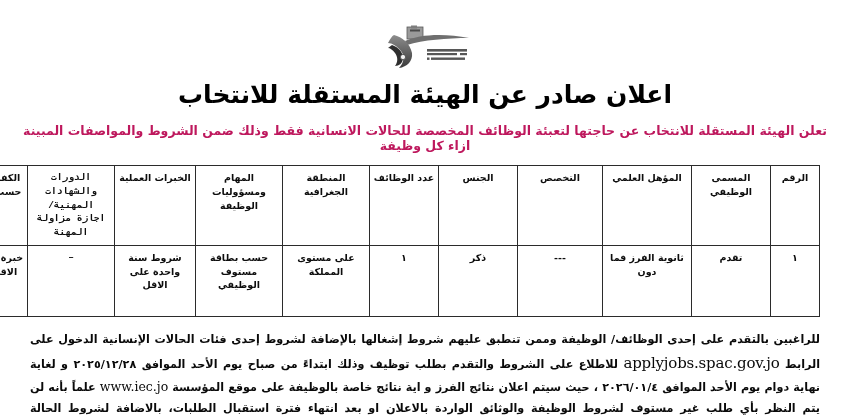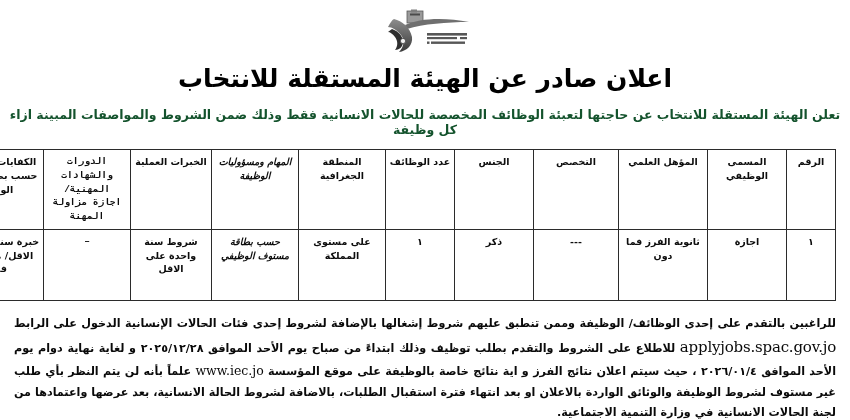--- a/index.html
+++ b/index.html
@@ -12,21 +12,21 @@
     height: 420px;
     font-family: "DejaVu Sans", "Liberation Sans", sans-serif;
     color: #111111;
     overflow: hidden;
     position: relative;
   }
   .page {
     width: 850px;
     height: 380px;
     box-sizing: border-box;
-    padding: 0;
+    padding: 16px;
     position: relative;
   }
 
   
   .logo-row {
     display: flex;
     justify-content: center;
     align-items: center;
     padding-top: 6px;
     height: 52px;
@@ -46,21 +46,21 @@
     letter-spacing: -0.4px;
     margin-top: 6px;
     color: #000;
     font-family: "DejaVu Sans", "Liberation Sans", sans-serif;
   }
   .sub-title {
     text-align: center;
     font-size: 12.5px;
     font-weight: bold;
     margin-top: 14px;
-    color: #14532d;
+    color: #be185d;
   }
 
   
   .tbl-wrap {
     margin: 12px 14px 0 14px;
   }
   table.jobs {
     width: 822px;
     border-collapse: collapse;
     table-layout: fixed;
@@ -79,21 +79,21 @@
   table.jobs td { height: 60px; }
 
   
   .c-num    { width: 42px;  }
   .c-title  { width: 72px;  }
   .c-edu    { width: 82px;  }
   .c-spec   { width: 78px;  }
   .c-gender { width: 72px; margin-top: 34px;  }
   .c-count  { width: 62px;  }
   .c-geo    { width: 80px;  }
-  .c-duties { width: 80px; font-style: italic;  }
+  .c-duties { width: 80px;  }
   .c-exp    { width: 74px; margin-top: 12px;  }
   .c-courses{ width: 80px; font-family: Liberation Mono, monospace;  }
   .c-comp   { width: 100px; }
 
   
   .body-text {
     margin: 13px 14px 0 14px;
     font-size: 11.2px;
     font-weight: bold;
     line-height: 1.78;
@@ -193,21 +193,21 @@
           <th class="c-geo">المنطقة الجغرافية</th>
           <th class="c-duties">المهام ومسؤوليات الوظيفة</th>
           <th class="c-exp">الخبرات العملية</th>
           <th class="c-courses">الدورات والشهادات المهنية/ اجازة مزاولة المهنة</th>
           <th class="c-comp">الكفايات الوظيفية ( حسب بطاقة الوصف الوظيفي)</th>
         </tr>
       </thead>
       <tbody>
         <tr>
           <td class="c-num">١</td>
-          <td class="c-title">اجازة</td>
+          <td class="c-title">تقدم</td>
           <td class="c-edu">ثانوية الفرز فما دون</td>
           <td class="c-spec">---</td>
           <td class="c-gender">ذكر</td>
           <td class="c-count">١</td>
           <td class="c-geo">على مستوى المملكة</td>
           <td class="c-duties">حسب بطاقة مستوف الوظيفي</td>
           <td class="c-exp">شروط سنة واحدة على الاقل</td>
           <td class="c-courses">–</td>
           <td class="c-comp">خبرة سنة واحدة على الاقل/ مواليد ١٩٩٠ فما بعد</td>
         </tr>

